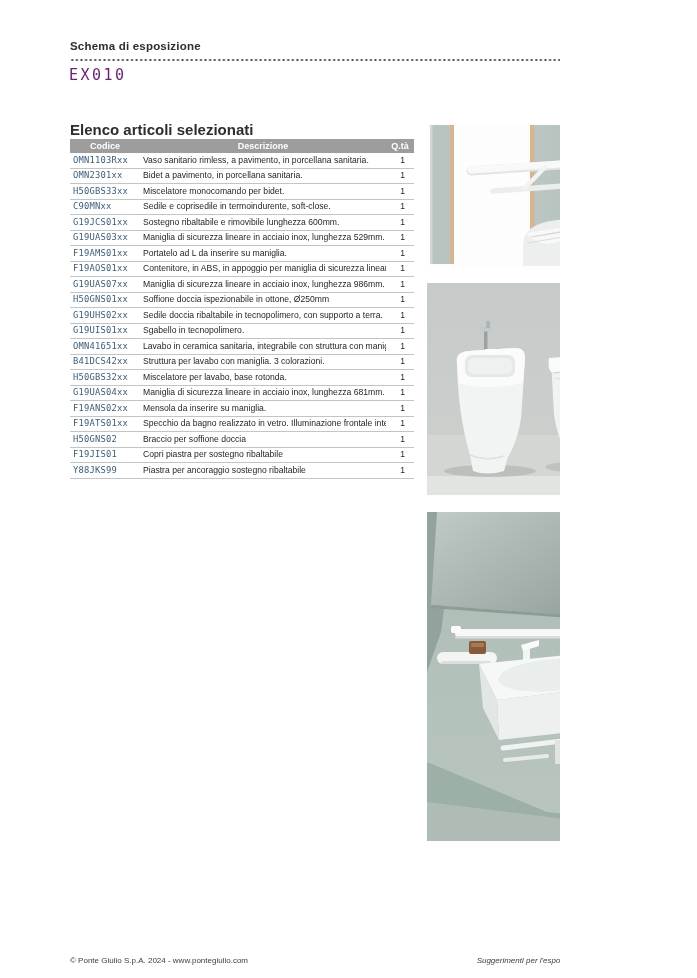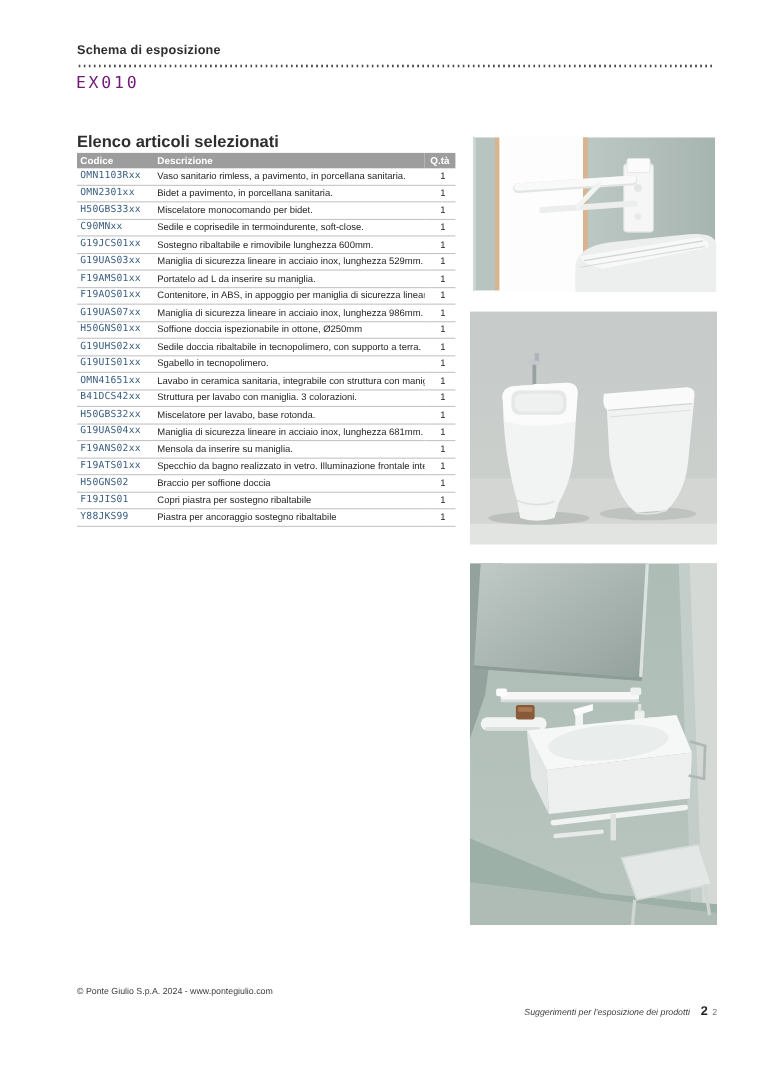--- a/index.html
+++ b/index.html
@@ -1,45 +1,45 @@
 <!DOCTYPE html>
 <html><head>
 <meta charset="utf-8">
 <style>
   html,body{margin:0;padding:0;background:#fff;}
-  .page{position:relative;width:697px;height:978px;background:#ffffff;overflow:hidden;
+  .page{position:relative;width:560px;height:978px;background:#ffffff;overflow:hidden;
         font-family:"Liberation Sans",sans-serif;color:#1a1a1a;}
 
   .doc-title{position:absolute;left:70px;top:40px;font-size:11.5px;font-weight:700;color:#2e2e2e;letter-spacing:.2px;}
   .dotted-rule{position:absolute;left:70px;top:58px;width:578px;height:4px;
         background-image:radial-gradient(circle,#4a4a4a 1px,transparent 1.1px);
         background-size:4.6px 4px;background-repeat:repeat-x;}
   .doc-code{position:absolute;left:69px;top:66px;font-family:"DejaVu Sans Mono",monospace;
         font-size:15px;color:#701a75;letter-spacing:2.5px;}
 
   .section-title{position:absolute;left:70px;top:121px;font-size:15px;font-weight:700;color:#2e2e2e;}
 
   .tbl{position:absolute;left:70px;top:139px;width:344px;border-collapse:collapse;table-layout:fixed;}
-  .tbl th{background:#9d9d9d;color:#ffffff;font-size:9px;font-weight:700;text-align:left;
+  .tbl th{background:#9d9d9d;color:#ffffff;font-size:9px;font-weight:700;text-align:center;
         padding:2px 3px 2px 3px;line-height:10px;}
   .tbl th.qty{text-align:center;padding-right:3px;}
   .tbl col.c-code{width:70px;} .tbl col.c-desc{width:246px;} .tbl col.c-qty{width:28px;}
   .tbl td{border-bottom:1px solid #c4c4c4;padding:2.5px 3px 2.5px 3px;vertical-align:middle;
         font-size:8.6px;line-height:9.5px;white-space:nowrap;overflow:hidden;}
   .tbl td.code{font-family:"DejaVu Sans Mono",monospace;font-size:8.8px;color:#3a5e80;letter-spacing:.2px;}
   .tbl td.desc{color:#1f1f1f;}
   .tbl td.qty{text-align:right;padding-right:9px;color:#1f1f1f;}
 
   .photo{position:absolute;left:427px;width:225px;overflow:hidden;border-radius:1px;}
   .photo svg{display:block;}
   .photo-1{top:123px;height:143px;}
   .photo-2{top:283px;height:212px;}
   .photo-3{top:512px;height:329px;}
 
-  .footer{position:absolute;left:70px;top:876px;width:582px;display:flex;justify-content:space-between;align-items:center;}
+  .footer{position:absolute;left:70px;top:916px;width:582px;display:flex;justify-content:space-between;align-items:flex-end;}
   .footer .copy{font-size:8px;color:#3d3d3d;}
   .footer .right{display:flex;align-items:baseline;gap:10px;}
   .footer .tagline{font-size:8px;font-style:italic;color:#3d3d3d;margin-top:40px;}
   .footer .pagenum{font-size:11.5px;font-weight:700;color:#222;}
   .footer .pagenum-small{font-size:8px;color:#7a7a7a;margin-left:-6px;}
 </style>
 </head>
 <body>
 
 <div class="page">

